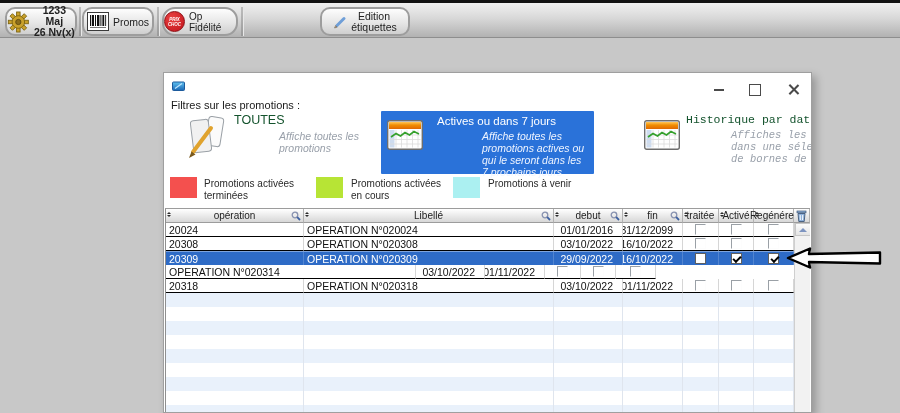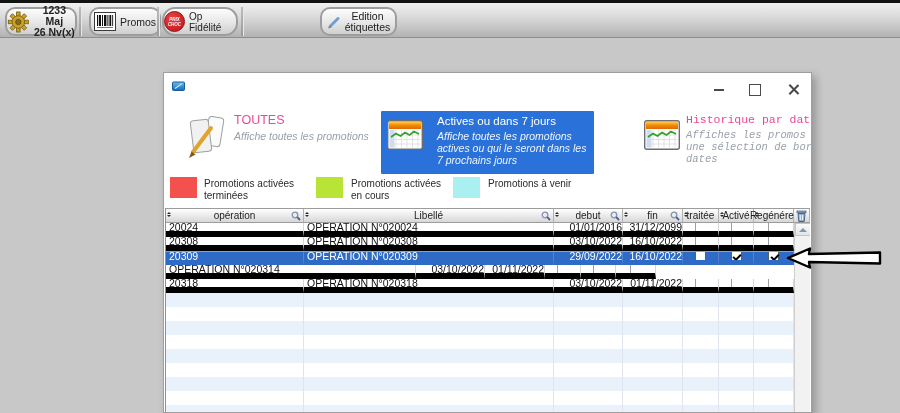--- a/index.html
+++ b/index.html
@@ -28,23 +28,23 @@
   .app-icon { position:absolute; left:8px; top:7px; }
   .wc { position:absolute; top:9px; width:14px; height:14px; cursor:default; }
   .wc-min::before { content:""; position:absolute; left:2px; top:7px; width:10px; height:1.5px; background:#4a4a4a; }
   .wc-max::before { content:""; position:absolute; left:2px; top:2px; width:10px; height:10px; border:1.4px solid #4a4a4a; }
   .wc-close::before,.wc-close::after { content:""; position:absolute; left:6.5px; top:1px; width:1.6px; height:13px; background:#4a4a4a; }
   .wc-close::before { transform:rotate(45deg); } .wc-close::after { transform:rotate(-45deg); }
 
   .filters-label { position:absolute; left:7px; top:26px; font-size:11px; color:#1a1a1a; }
 
   .filter { position:absolute; cursor:default; }
-  .f-title { font-size:11.5px; color:#ec4899; }
+  .f-title { font-size:11.5px; color:#14532d; }
   .f-title-big { font-size:12.5px; }
-  .f-desc { font-size:10.5px; font-style:italic; color:#99a0aa; line-height:12px; margin-top:3px; }
+  .f-desc { font-size:10.5px; font-style:italic; color:#99a0aa; line-height:12px; margin-top:3px;margin-left:45px; }
   .filter-box { border-radius:1px; }
   .filter.selected { color:#fff; }
   .filter.selected .f-title { color:#fff; }
   .filter.selected .f-desc { color:#eef4ff; }
   .fi-abs { position:absolute; }
 
   .legend-swatch { position:absolute; width:27px; height:21px; }
   .legend-label { position:absolute; font-size:10px; color:#2a2a2a; line-height:11.5px; }
 
   
@@ -57,23 +57,23 @@
   .pin { position:absolute; left:1px; top:1px; }
   .pin::before { content:""; display:block; border:2.2px solid transparent; border-bottom-color:#2b2b2b; margin-bottom:0.5px; }
   .pin::after  { content:""; display:block; border:2.2px solid transparent; border-top-color:#2b2b2b; }
   .mag { position:absolute; right:2px; top:2px; }
 
   .w-op{width:138px}.w-lib{width:250px}.w-deb{width:69px}.w-fin{width:60px}
   .w-tr{width:36px}.w-ac{width:35px}.w-re{width:40px}.w-trash{width:16px}
 
   .trow { display:flex; height:14px; background:#fff; }
   .c { height:14px; font-size:10.5px; color:#111; display:flex; align-items:center;
-    border-right:1px solid #d6d6d6; border-bottom:6px solid #000000; overflow:hidden; white-space:nowrap; }
+    border-right:1px solid #d6d6d6; border-bottom:1px solid #000000; overflow:hidden; white-space:nowrap; }
   .c-left { padding-left:3px; }
-  .c-date { justify-content:flex-end; }
+  .c-date { justify-content:flex-end; padding-right:9px; }
   .c-cb { justify-content:center; }
   .trow.selected { color:#fff; border-top:1px solid #7fa4dc; }
   .trow.selected .c { color:#fff; border-right-color:rgba(255,255,255,0.18); border-bottom-color:transparent; }
 
   .cb { width:11px; height:11px; display:inline-block; position:relative;
     border-top:1px solid #9aa0a6; border-left:1px solid #9aa0a6;
     border-right:1px solid #fdfdfd; border-bottom:1px solid #fdfdfd; }
   .trow.selected .cb { background:#fff; border:1px solid #5f5f5f; }
   .cb.checked::after { content:""; position:absolute; left:1.5px; top:2px; width:6px; height:3px;
     border-left:2px solid #000; border-bottom:2px solid #000; transform:rotate(-45deg); }
@@ -127,21 +127,21 @@
         </g>
         <circle cx="13" cy="13" r="3" fill="#8a6d1d" stroke="#5e4a0e"></circle>
       </svg>
       <span class="twolines">
         <span>1233 Maj</span>
           <span>26 Nv(x)</span>
       </span>
     </div>
     <div class="tb-sep" style="left:79px;"></div>
 
-    <div class="tb-btn" style="left:89px;width:72px;">
+    <div class="tb-btn" style="left:82px;width:72px;">
       <svg width="22" height="19" viewBox="0 0 22 19">
         <rect x="0.5" y="0.5" width="21" height="18" fill="#fff" stroke="#3a3a3a"></rect>
         <g fill="#111">
           <rect x="3" y="3" width="1.2" height="11"></rect>
             <rect x="5" y="3" width="2" height="11"></rect>
           <rect x="8" y="3" width="1" height="11"></rect>
             <rect x="10" y="3" width="2.4" height="11"></rect>
           <rect x="13.4" y="3" width="1" height="11"></rect>
             <rect x="15.4" y="3" width="1.8" height="11"></rect>
           <rect x="18.2" y="3" width="0.9" height="11"></rect>
@@ -154,21 +154,21 @@
 
     <div class="tb-btn" style="left:162px;width:76px;font-size:10px;border-radius:13px;">
       <span class="prixchoc">
         <span>PRIX</span>
           <span>CHOC</span>
       </span>
       <span>Op Fidélité</span>
     </div>
     <div class="tb-sep" style="left:241px;"></div>
 
-    <div class="tb-btn" style="left:320px;width:77px;">
+    <div class="tb-btn" style="left:320px;width:90px;">
       <svg width="14" height="14" viewBox="0 0 14 14">
         <line x1="4" y1="10.5" x2="11" y2="3.5" stroke="#6f9fd8" stroke-width="3" stroke-linecap="round"></line>
         <path d="M1.5,13 L4.2,12.2 L2.6,10.6 Z" fill="#caa87a" stroke="#555" stroke-width="0.5"></path>
       </svg>
       <span class="twolines">
         <span>Edition</span>
           <span>étiquettes</span>
       </span>
     </div>
   </div>
@@ -177,20 +177,21 @@
     <div class="titlebar">
       <svg class="app-icon" width="13" height="12" viewBox="0 0 13 12">
         <rect x="0.5" y="2" width="12" height="8.5" rx="1" fill="url(#bluwin)" stroke="#1c5a9c"></rect>
         <path d="M3,8.5 L10,3.5" stroke="#bfe6ff" stroke-width="1.2"></path>
       </svg>
       <span class="wc wc-min" style="left:548px;"></span>
       <span class="wc wc-max" style="left:583px;"></span>
       <span class="wc wc-close" style="left:622px;"></span>
     </div>
 
+    <div class="filters-label">Filtres sur les promotions :</div>
 
     <div class="filter" style="left:18px;top:38px;width:190px;height:64px;">
       <svg class="fi-abs" style="left:2px;top:2px;" width="44" height="46" viewBox="0 0 44 46">
         <rect x="23" y="4" width="15" height="29" rx="3" transform="rotate(9 30 18)" fill="#fbfbfb" stroke="#9aa0a6"></rect>
         <rect x="8" y="7" width="18" height="32" rx="3" transform="rotate(-7 17 23)" fill="#f1f1f1" stroke="#9aa0a6"></rect>
         <line x1="9" y1="39" x2="27" y2="15" stroke="#e0a32e" stroke-width="4" stroke-linecap="round"></line>
         <path d="M5,45 L7.5,38.5 L11.5,41.5 Z" fill="#7a5a1e"></path>
       </svg>
       <div class="fi-abs" style="left:52px;top:2px;">
         <div class="f-title f-title-big">TOUTES</div>

